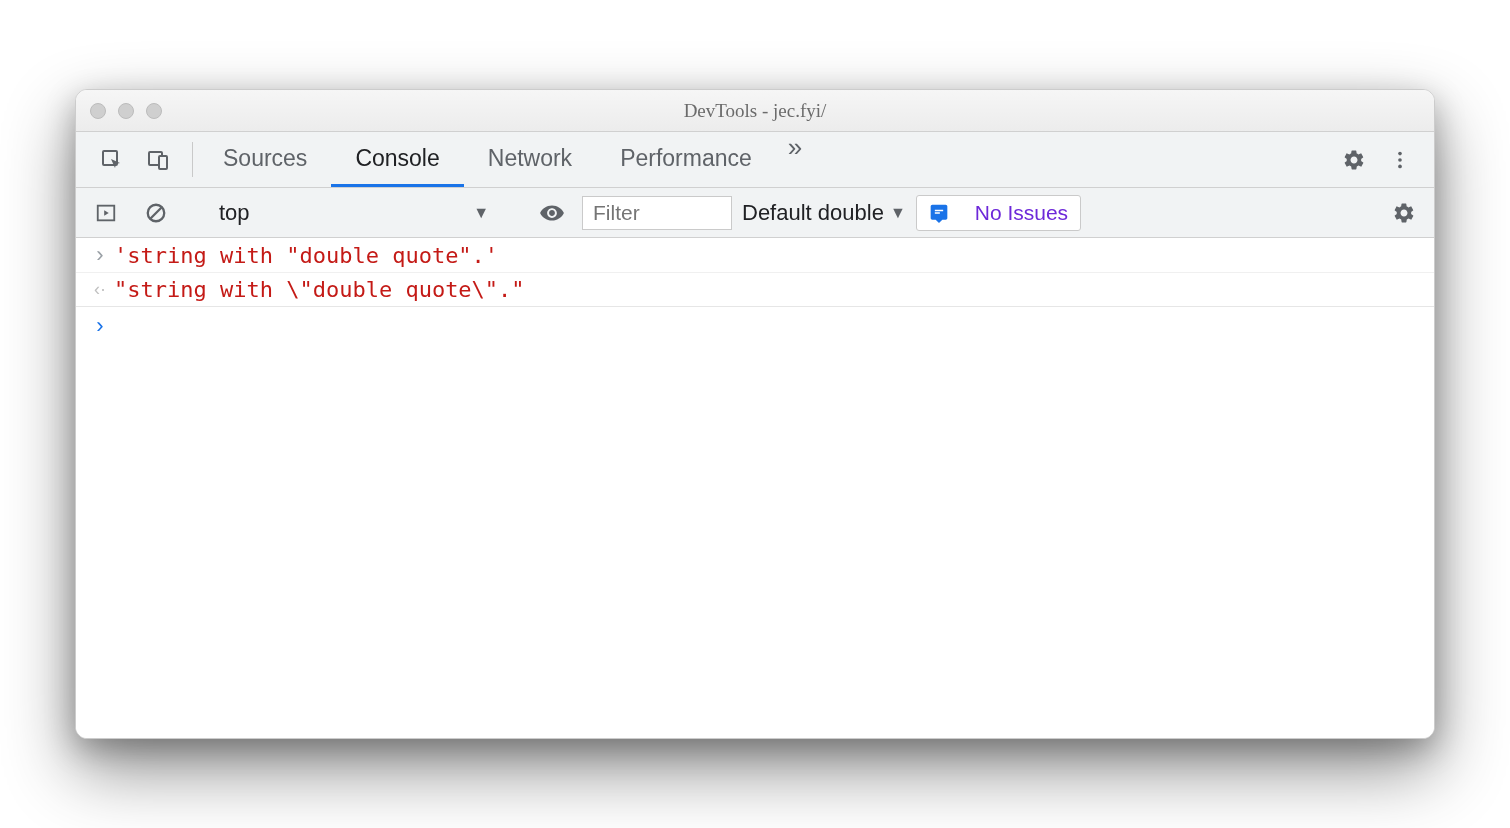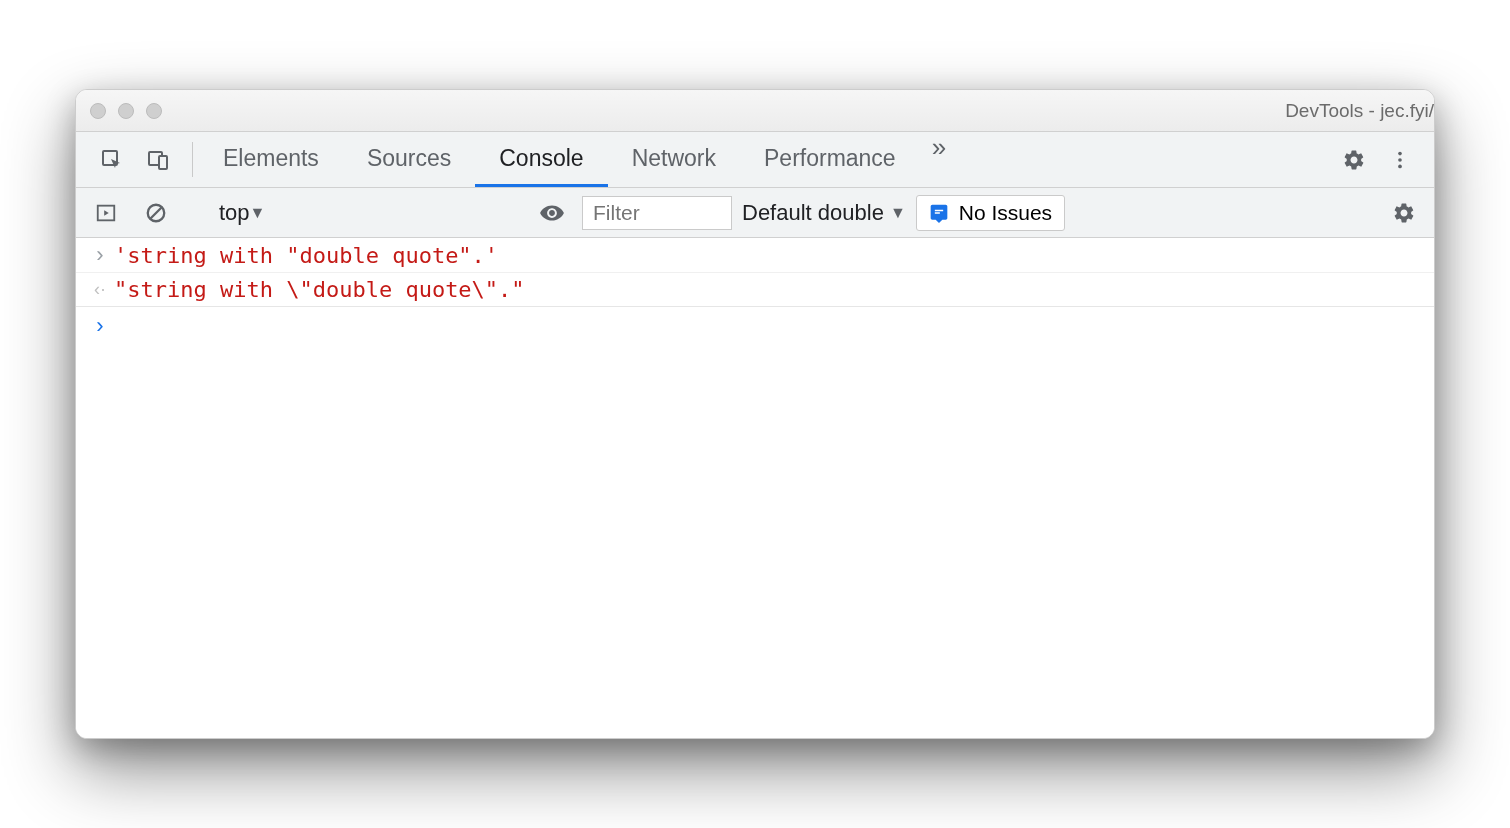--- a/index.html
+++ b/index.html
@@ -28,22 +28,22 @@
       align-items: center;
       padding: 0 14px;
       position: relative;
     }
     .traffic-lights { display: flex; gap: 12px; }
     .traffic-light {
       width: 16px; height: 16px; border-radius: 50%;
       background: #cfcfcf; border: 1px solid #bcbcbc;
     }
     .title-text {
-      position: absolute; left: 0; right: 0; text-align: right;
-      font-size: 19px; color: #6b6b6b; pointer-events: none;
+      position: absolute; left: 0; right: 0; text-align: center;
+      font-size: 19px; color: #6b6b6b; pointer-events: none; font-family: Liberation Serif, serif;
     }
     .tabbar {
       height: 56px;
       background: #f1f3f4;
       border-bottom: 1px solid #d0d0d0;
       display: flex;
       align-items: stretch;
       padding: 0 8px 0 8px;
     }
     .tabbar-left {
@@ -68,33 +68,33 @@
 
     .toolbar {
       height: 50px;
       background: #f1f3f4;
       border-bottom: 1px solid #d0d0d0;
       display: flex; align-items: center; padding: 0 10px; gap: 10px;
     }
     .context-select {
       display: flex; align-items: center; gap: 0;
       font-size: 22px; color: #202124; padding: 0 10px; cursor: pointer;
-      min-width: 290px; 
+      min-width: 290px; justify-content: space-between;
     }
     .filter-input {
       border: 1px solid #cacaca; background: #fff; height: 34px;
       font-size: 21px; color: #5f6368; padding: 14px 10px; width: 150px;
     }
     .levels {
       font-size: 22px; color: #202124; display: flex; align-items: center; gap: 6px; cursor: pointer;
     }
     .issues-btn {
       border: 1px solid #cacaca; background: #fff; height: 36px; border-radius: 3px;
-      display: flex; align-items: center; gap: 10px; padding: 0 12px; font-size: 21px;
-      color: #000000; cursor: pointer;
+      display: flex; align-items: center; gap: 26px; padding: 0 12px; font-size: 21px;
+      color: #6d28d9; cursor: pointer;
     }
     .issues-icon { color: #1a73e8; }
 
     .console-body { background: #fff; min-height: 500px; }
     .row {
       display: flex; align-items: center; padding: 4px 10px;
       font-family: Menlo, Consolas, monospace; font-size: 22px;
       border-bottom: 1px solid #f0f0f0;
     }
     .row.result { border-bottom: 1px solid #e6e6e6; }
@@ -135,23 +135,20 @@
       </div>
       <div class="icon-btn">
         <svg width="24" height="24" viewBox="0 0 24 24" fill="none" stroke="currentColor" stroke-width="2">
           <rect x="3" y="4" width="13" height="13" rx="1"></rect>
           <rect x="13" y="8" width="8" height="13" rx="1" fill="#f1f3f4"></rect>
         </svg>
       </div>
     </div>
     <div class="vdiv"></div>
     <div class="tabs">
-      <div class="tab">
-          <span>Elements</span>
-        </div>
       <div class="tab">
           <span>Sources</span>
         </div>
       <div class="tab active">
           <span>Console</span>
         </div>
       <div class="tab">
           <span>Network</span>
         </div>
       <div class="tab">

